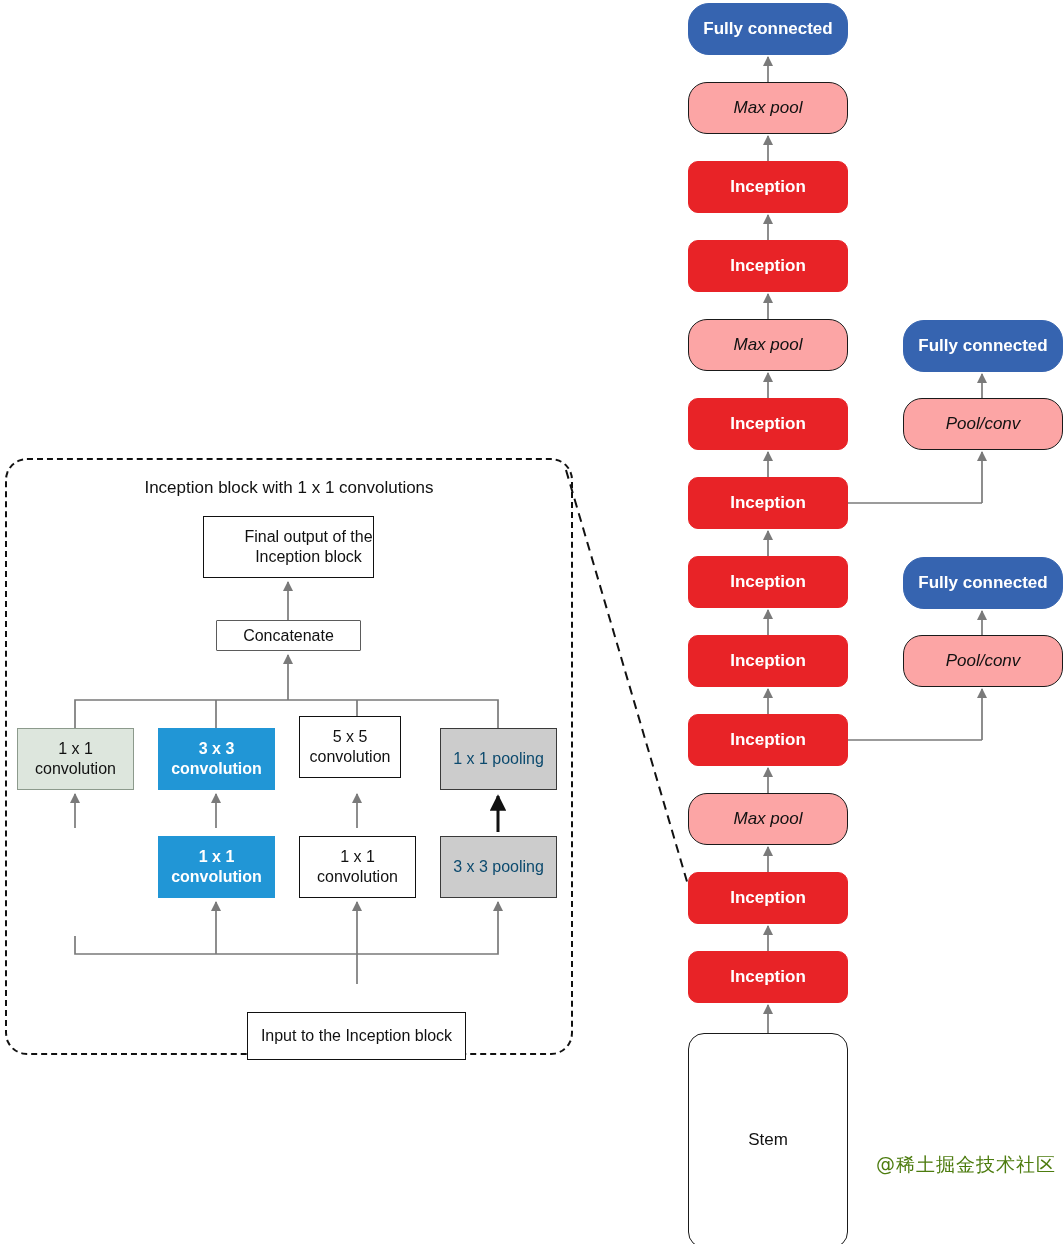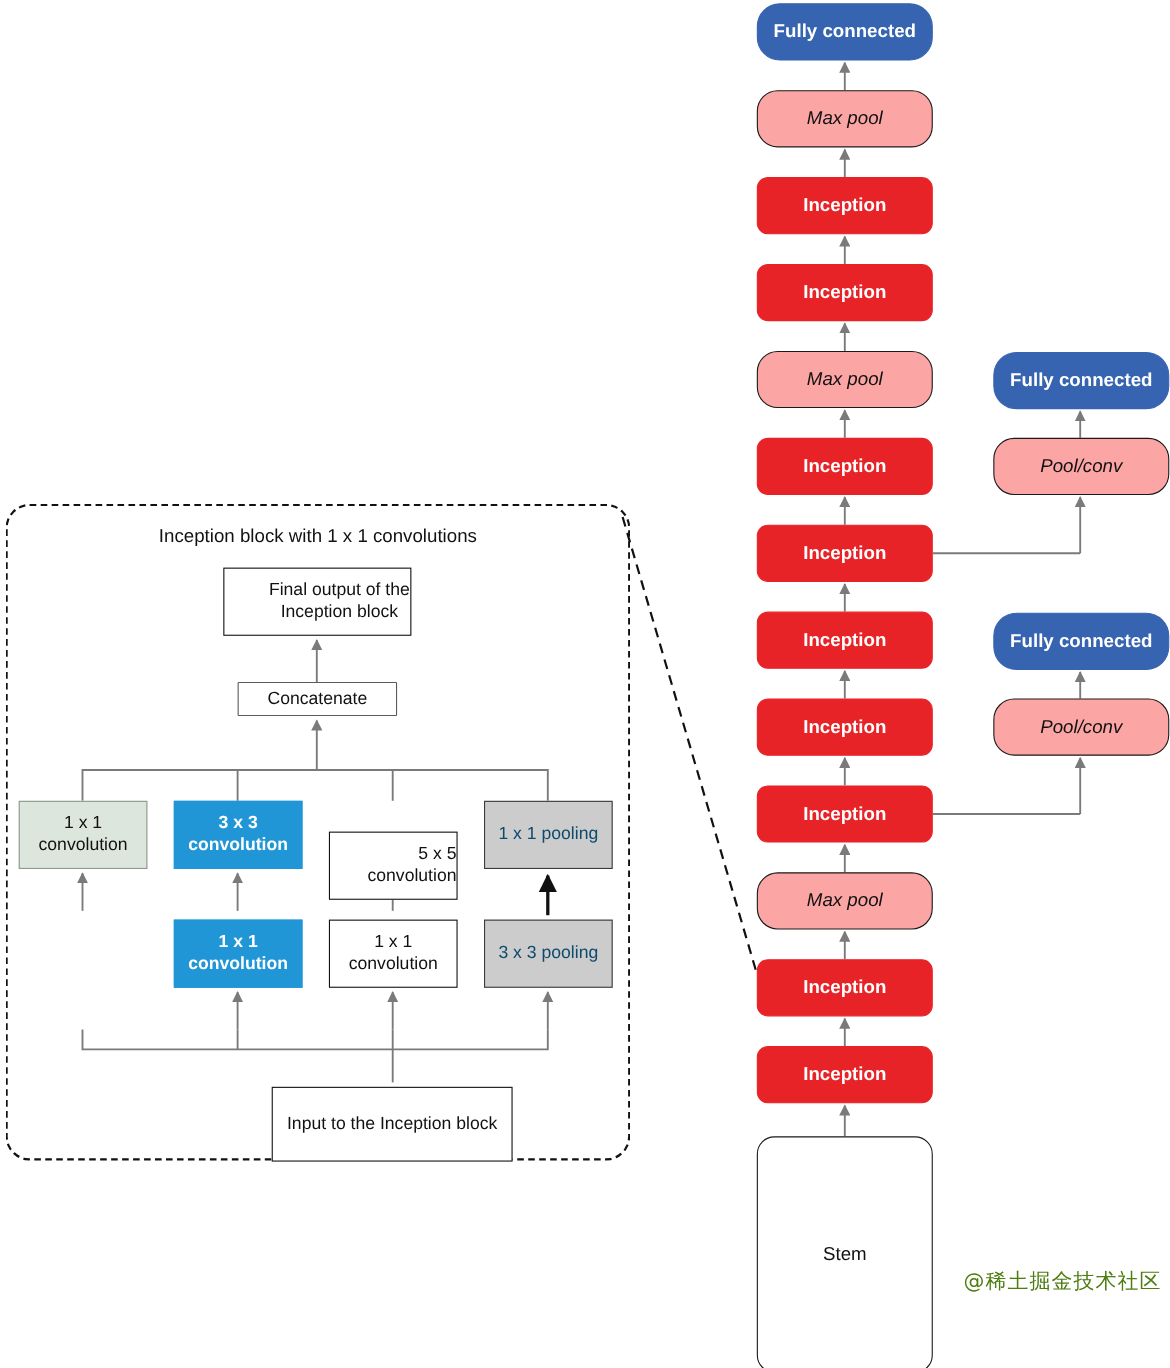--- a/index.html
+++ b/index.html
@@ -255,27 +255,27 @@
   <div class="node pill-grey" style="left:903px;top:635px;width:160px;height:52px;">Pool/conv</div>
 
   <div class="node box-plain" style="left:203px;top:516px;width:171px;height:62px;padding-left:40px;">Final output of the Inception block</div>
 
   <div class="node box-round" style="left:216px;top:620px;width:145px;height:31px;">Concatenate</div>
 
   <div class="node box-green" style="left:17px;top:728px;width:117px;height:62px;">1 x 1 convolution</div>
 
   <div class="node box-blue" style="left:158px;top:728px;width:117px;height:62px;">3 x 3 convolution</div>
 
-  <div class="node box-plain" style="left:299px;top:756px;width:117px;height:62px;text-align:right;">5 x 5 convolution</div>
+  <div class="node box-plain" style="left:299px;top:716px;width:102px;height:62px;">5 x 5 convolution</div>
 
   <div class="node box-grey" style="left:440px;top:728px;width:117px;height:62px;">1 x 1 pooling</div>
 
   <div class="node box-blue" style="left:158px;top:836px;width:117px;height:62px;">1 x 1 convolution</div>
 
   <div class="node box-plain" style="left:299px;top:836px;width:117px;height:62px;">1 x 1 convolution</div>
 
   <div class="node box-grey" style="left:440px;top:836px;width:117px;height:62px;">3 x 3 pooling</div>
 
-  <div class="node box-plain" style="left:247px;top:988px;width:219px;height:68px;">Input to the Inception block</div>
+  <div class="node box-plain" style="left:247px;top:1012px;width:219px;height:48px;">Input to the Inception block</div>
 
   <div class="watermark">@稀土掘金技术社区</div>
 
 </div>
 
 </body></html>

